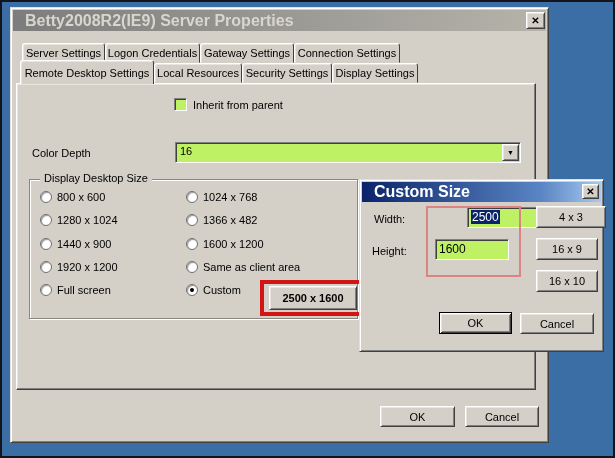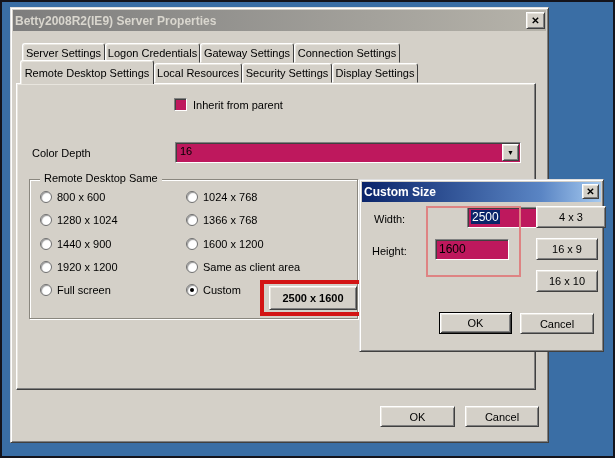--- a/index.html
+++ b/index.html
@@ -14,25 +14,25 @@
          box-shadow: inset 1px 1px 0 #ffffff, inset -1px -1px 0 #808080; }
   .pane { background:#D4D0C8; border:1px solid; border-color:#ffffff #404040 #404040 #ffffff;
           box-shadow: inset -1px -1px 0 #808080, inset 1px 1px 0 #e8e5de; }
   .btn { background:#D4D0C8; border:1px solid; border-color:#ffffff #404040 #404040 #ffffff;
          box-shadow: inset 1px 1px 0 #e8e5de, inset -1px -1px 0 #808080;
          display:flex; align-items:center; justify-content:center; cursor:default;
          font-size:11px; }
   .btn.default { border:1px solid #000;
          box-shadow: inset 1px 1px 0 #ffffff, inset -1px -1px 0 #404040,
                      inset 2px 2px 0 #e8e5de, inset -2px -2px 0 #808080; }
-  .sunken { background:#be185d; border:1px solid; border-color:#808080 #ffffff #ffffff #808080;
+  .sunken { background:#bef264; border:1px solid; border-color:#808080 #ffffff #ffffff #808080;
             box-shadow: inset 1px 1px 0 #404040; }
 
-  .titlebar { display:flex; align-items:center; font-weight:bold; font-size:12px;
-              padding-left:2px; overflow:hidden; white-space:nowrap; }
+  .titlebar { display:flex; align-items:center; font-weight:bold; font-size:16px;
+              padding-left:12px; overflow:hidden; white-space:nowrap; }
   .titlebar.inactive { background:linear-gradient(90deg,#7d7d7d,#b6b3aa); color:#d9d6ce; }
   .titlebar.active { background:linear-gradient(90deg,#0a246a,#5a85c4 75%,#a6caf0); color:#ffffff; }
   .winbtn { background:#D4D0C8; border:1px solid; border-color:#ffffff #404040 #404040 #ffffff;
             box-shadow: inset 1px 1px 0 #e8e5de, inset -1px -1px 0 #808080;
             display:flex; align-items:center; justify-content:center;
             font-size:10px; font-weight:bold; color:#000; }
 
   .tab { position:absolute; height:20px; background:#D4D0C8;
          border:1px solid; border-color:#ffffff #404040 #D4D0C8 #ffffff;
          border-radius:3px 3px 0 0; box-shadow: inset 1px 1px 0 #e8e5de;
@@ -107,38 +107,38 @@
 
   <div class="abs" style="left:30px; top:145px; z-index:4;">Color Depth</div>
   <div class="abs sunken" style="left:173px; top:140px; width:346px; height:21px; z-index:4;">
     <span class="combo-text">16</span>
     <div class="btn combo-arrow">
       <span>▼</span>
     </div>
   </div>
 
   <div class="abs groupbox" style="left:27px; top:177px; width:329px; height:140px; z-index:4;">
-    <div class="grouplabel">Remote Desktop Same</div>
+    <div class="grouplabel">Display Desktop Size</div>
   </div>
 
   <div class="radio" style="left:38px; top:189px; z-index:5;"></div>
   <div class="rlabel" style="left:55px; top:189px; z-index:5;">800 x 600</div>
   <div class="radio" style="left:38px; top:212px; z-index:5;"></div>
   <div class="rlabel" style="left:55px; top:212px; z-index:5;">1280 x 1024</div>
   <div class="radio" style="left:38px; top:236px; z-index:5;"></div>
   <div class="rlabel" style="left:55px; top:236px; z-index:5;">1440 x 900</div>
   <div class="radio" style="left:38px; top:259px; z-index:5;"></div>
   <div class="rlabel" style="left:55px; top:259px; z-index:5;">1920 x 1200</div>
   <div class="radio" style="left:38px; top:282px; z-index:5;"></div>
   <div class="rlabel" style="left:55px; top:282px; z-index:5;">Full screen</div>
 
   <div class="radio" style="left:184px; top:189px; z-index:5;"></div>
   <div class="rlabel" style="left:201px; top:189px; z-index:5;">1024 x 768</div>
   <div class="radio" style="left:184px; top:212px; z-index:5;"></div>
-  <div class="rlabel" style="left:201px; top:212px; z-index:5;">1366 x 768</div>
+  <div class="rlabel" style="left:201px; top:212px; z-index:5;">1366 x 482</div>
   <div class="radio" style="left:184px; top:236px; z-index:5;"></div>
   <div class="rlabel" style="left:201px; top:236px; z-index:5;">1600 x 1200</div>
   <div class="radio" style="left:184px; top:259px; z-index:5;"></div>
   <div class="rlabel" style="left:201px; top:259px; z-index:5;">Same as client area</div>
   <div class="radio checked" style="left:184px; top:282px; z-index:5;">
       <span class="dot"></span>
     </div>
   <div class="rlabel" style="left:201px; top:282px; z-index:5;">Custom</div>
 
   <div class="abs btn" style="left:267px; top:284px; width:88px; height:24px; z-index:4;font-weight:bold;">2500 x 1600</div>

